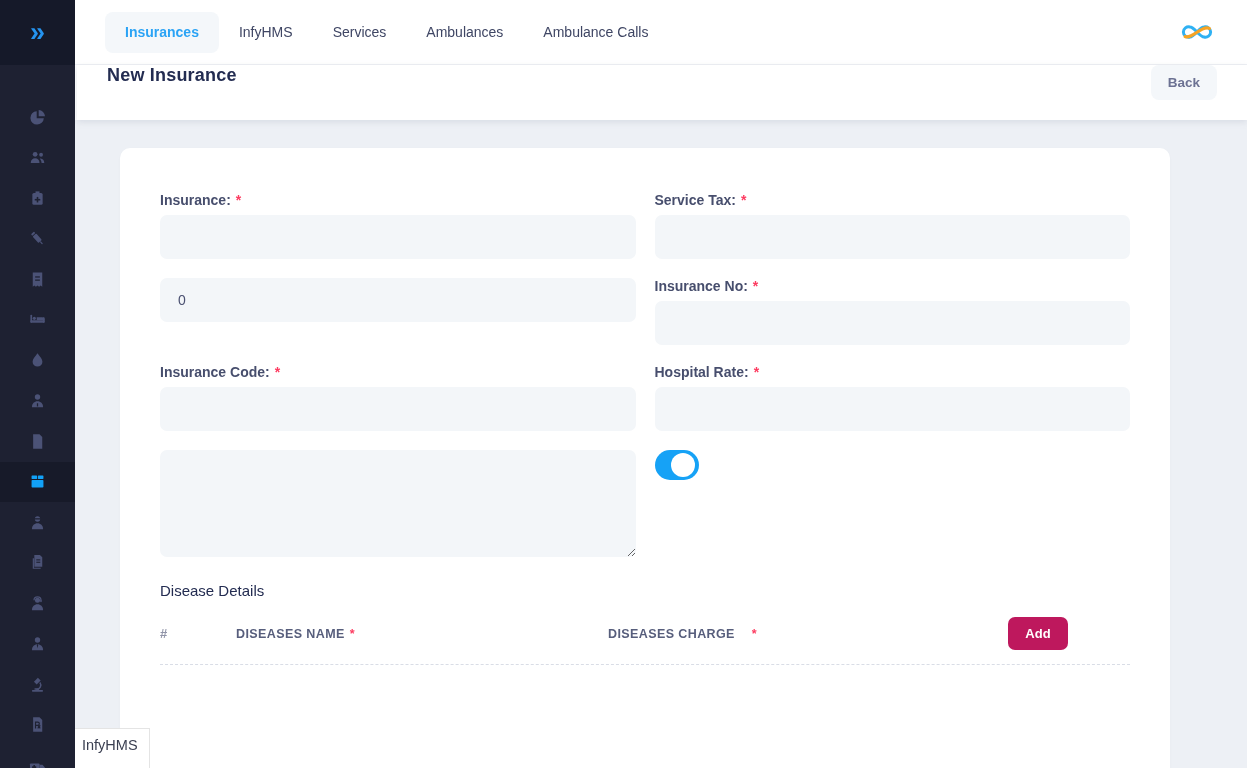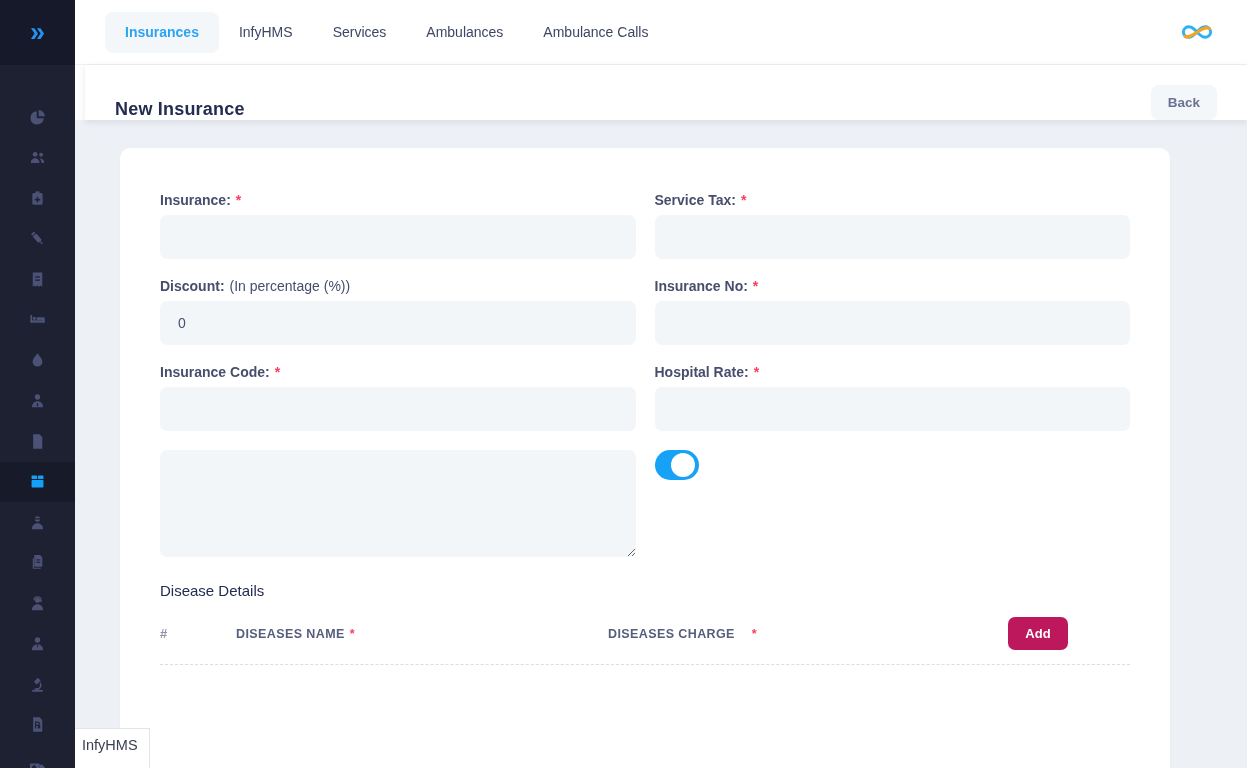--- a/index.html
+++ b/index.html
@@ -20,22 +20,22 @@
   
   .topnav { position:absolute; left:75px; top:0; right:0; height:65px; background:#fff;
     border-bottom:1px solid #eef0f4; display:flex; align-items:center; padding:12px 30px; }
   .tabs { display:flex; }
   .tab { padding:0 20px; height:41px; line-height:41px; font-size:14px; color:#3f4664;
     font-weight:500; border-radius:8px; cursor:pointer; white-space:nowrap; }
   .tab.active { background:#f4f7fa; color:#2aa3f5; font-weight:600; }
   .logo { margin-left:auto; display:flex; align-items:center; }
 
   
-  .pageheader { position:absolute; left:85px; top:65px; right:0; height:55px; background:#fff;
-    box-shadow:0 2px 6px rgba(160,170,185,.28); display:flex; align-items:flex-end; padding:0 30px; z-index:2; }
+  .pageheader { position:absolute; left:77px; top:65px; right:0; height:55px; background:#fff;
+    box-shadow:0 2px 6px rgba(160,170,185,.28); display:flex; align-items:flex-start; padding:0 30px; z-index:2; }
   .pagetitle { font-size:18px; font-weight:700; color:#232c51; letter-spacing:.2px; }
   .back-btn { margin-left:auto; background:#f4f7fa; color:#6c7293; border:none; border-radius:8px;
     height:35px; padding:0 17px; font-size:13.5px; font-weight:600; cursor:pointer; font-family:inherit; }
 
   
   .content { position:absolute; left:75px; top:120px; right:0; bottom:0; background:#edf0f5; }
   .card { margin:28px 0 0 45px; width:1050px; background:#fff; border-radius:10px;
     padding:44px 40px 30px; height:640px; box-shadow:0 1px 3px rgba(0,0,0,.03); }
 
   .form-grid { display:grid; grid-template-columns:1fr 1fr; column-gap:19px; }
@@ -235,24 +235,20 @@
 
       <div class="field">
         <div class="field-label">
           <span>Service Tax:</span>
           <span class="req">*</span>
         </div>
         <input class="input" type="text" value="" style="">
       </div>
 
       <div class="field">
-        <div class="field-label">
-          <span>Discount:</span>
-          <span class="hint">(In percentage (%))</span>
-        </div>
         <input class="input" type="text" value="0" style="">
       </div>
 
       <div class="field">
         <div class="field-label">
           <span>Insurance No:</span>
           <span class="req">*</span>
         </div>
         <input class="input" type="text" value="" style="">
       </div>

